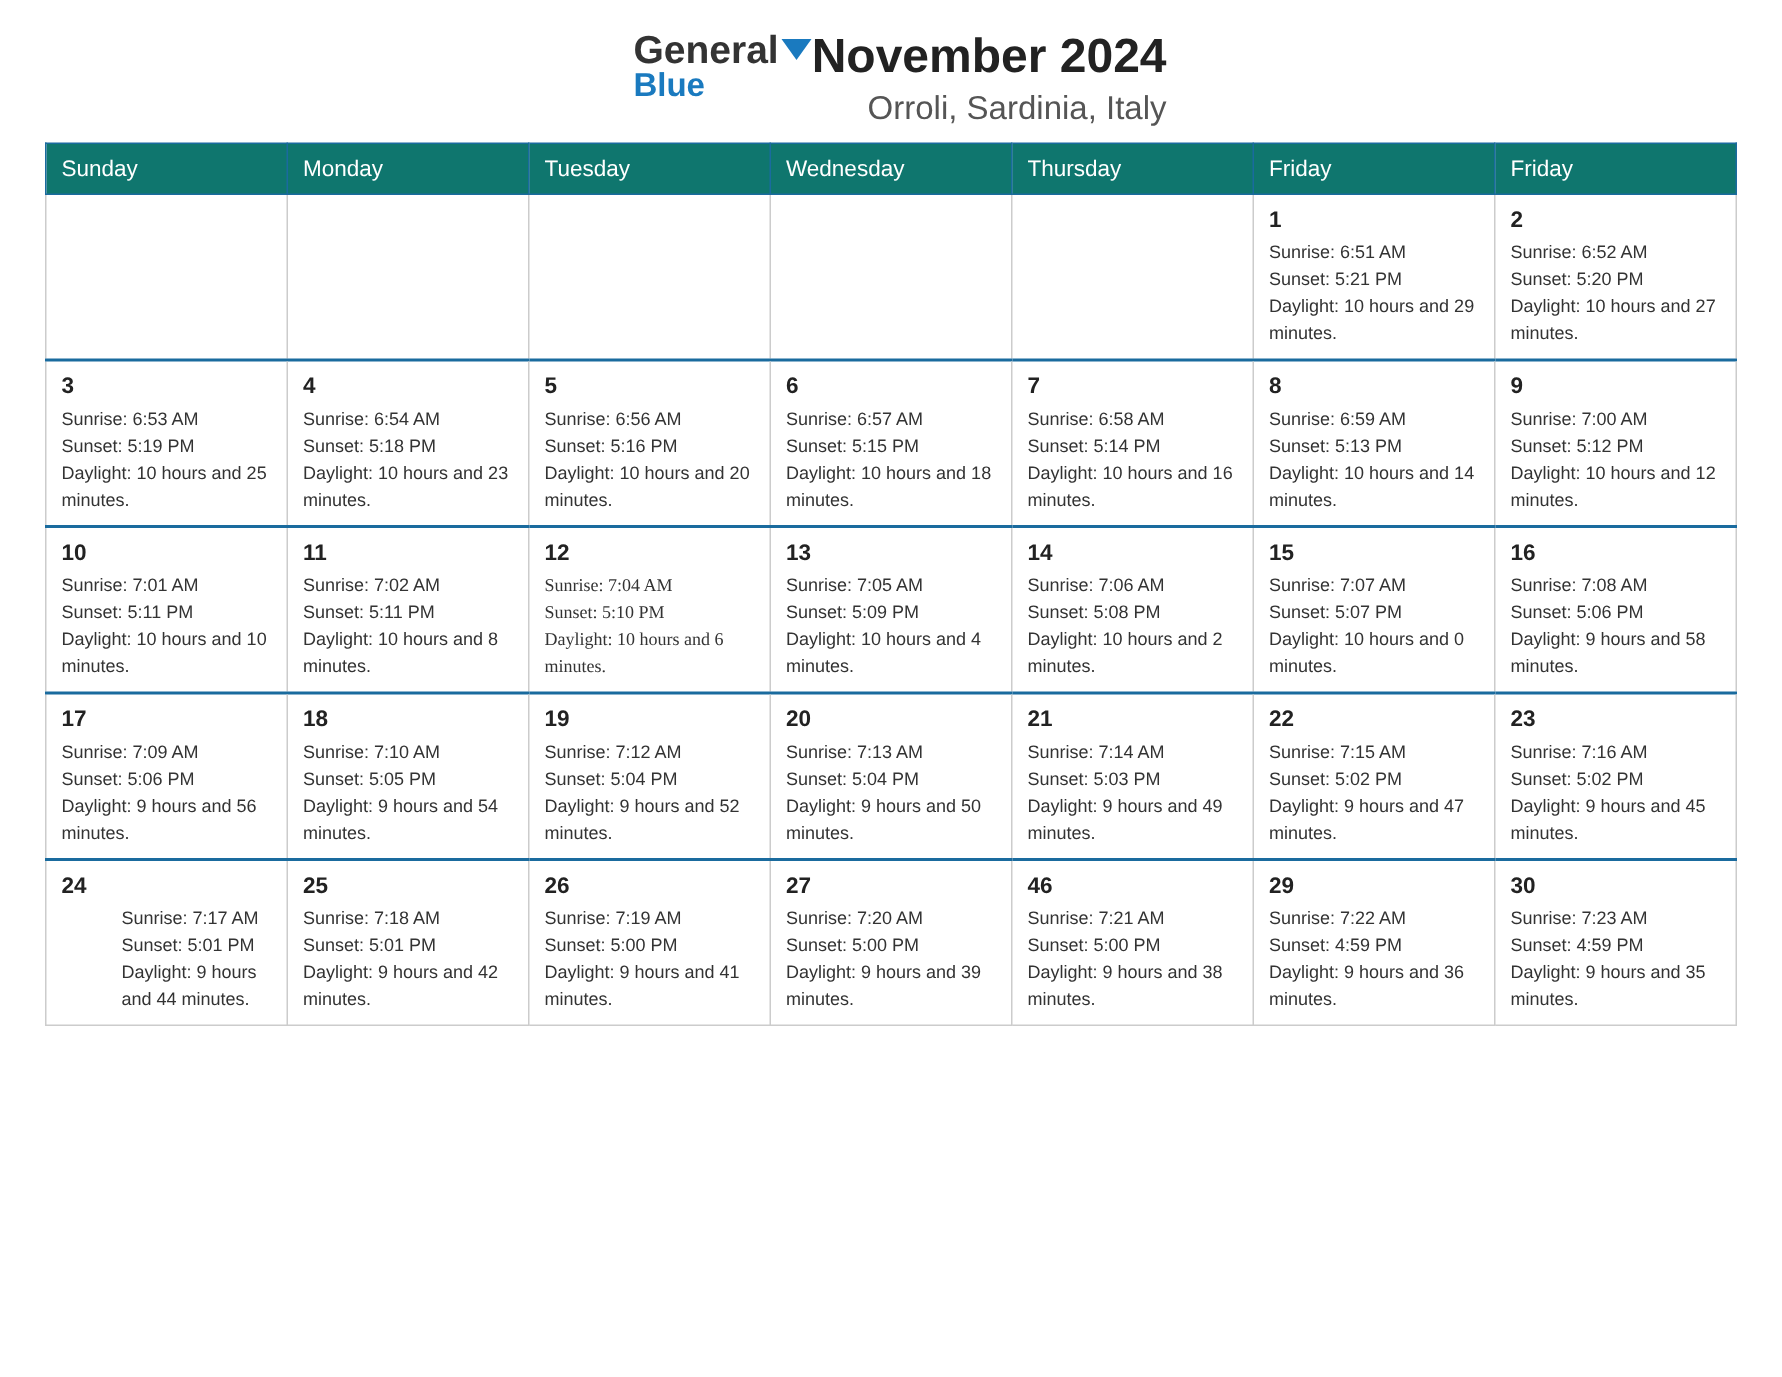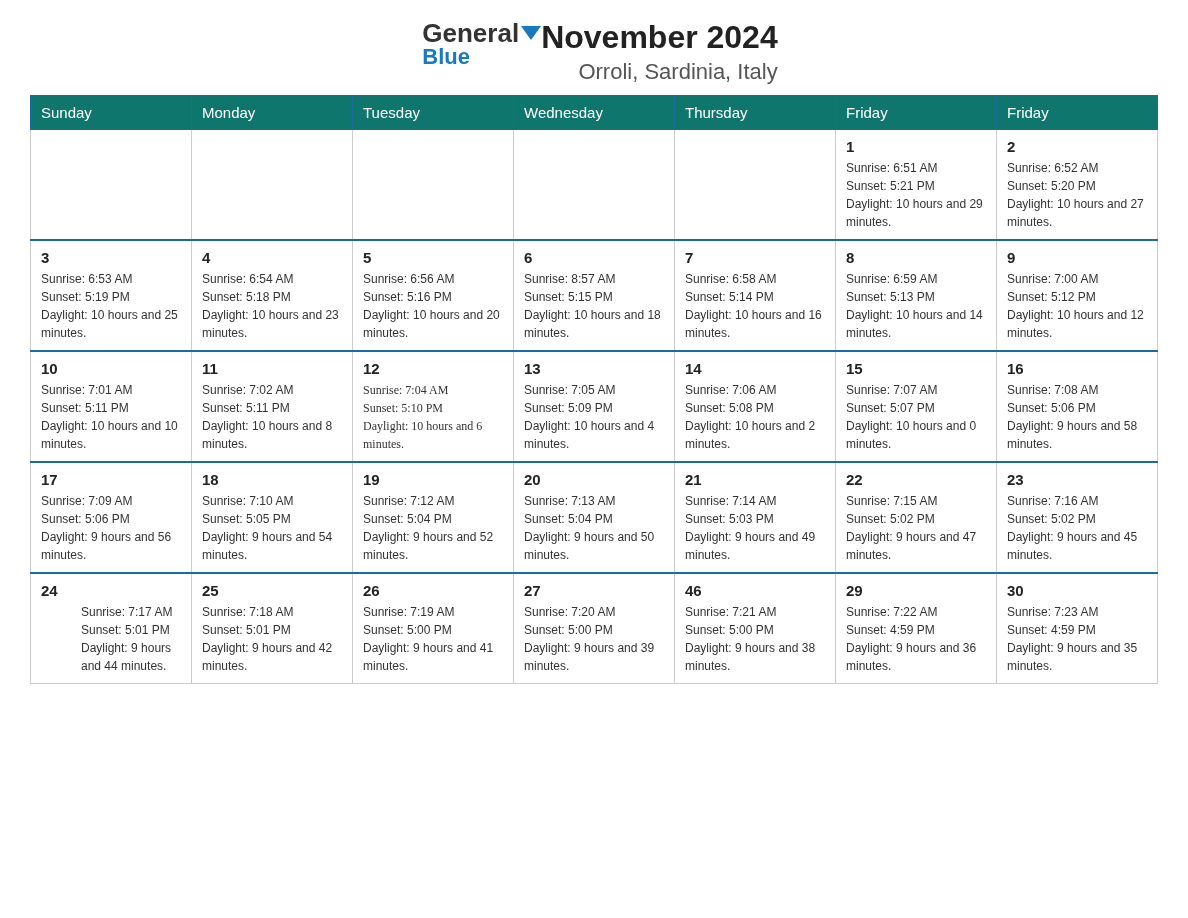--- a/index.html
+++ b/index.html
@@ -171,21 +171,21 @@
 Daylight: 10 hours and 23 minutes.</div>
         </td>
         <td>
           <span class="day-number">5</span>
           <div class="day-info" style="white-space: pre-line;">Sunrise: 6:56 AM
 Sunset: 5:16 PM
 Daylight: 10 hours and 20 minutes.</div>
         </td>
         <td>
           <span class="day-number">6</span>
-          <div class="day-info" style="white-space: pre-line;">Sunrise: 8:57 AM
+          <div class="day-info" style="white-space: pre-line;">Sunrise: 6:57 AM
 Sunset: 5:15 PM
 Daylight: 10 hours and 18 minutes.</div>
         </td>
         <td>
           <span class="day-number">7</span>
           <div class="day-info" style="white-space: pre-line;">Sunrise: 6:58 AM
 Sunset: 5:14 PM
 Daylight: 10 hours and 16 minutes.</div>
         </td>
         <td>

